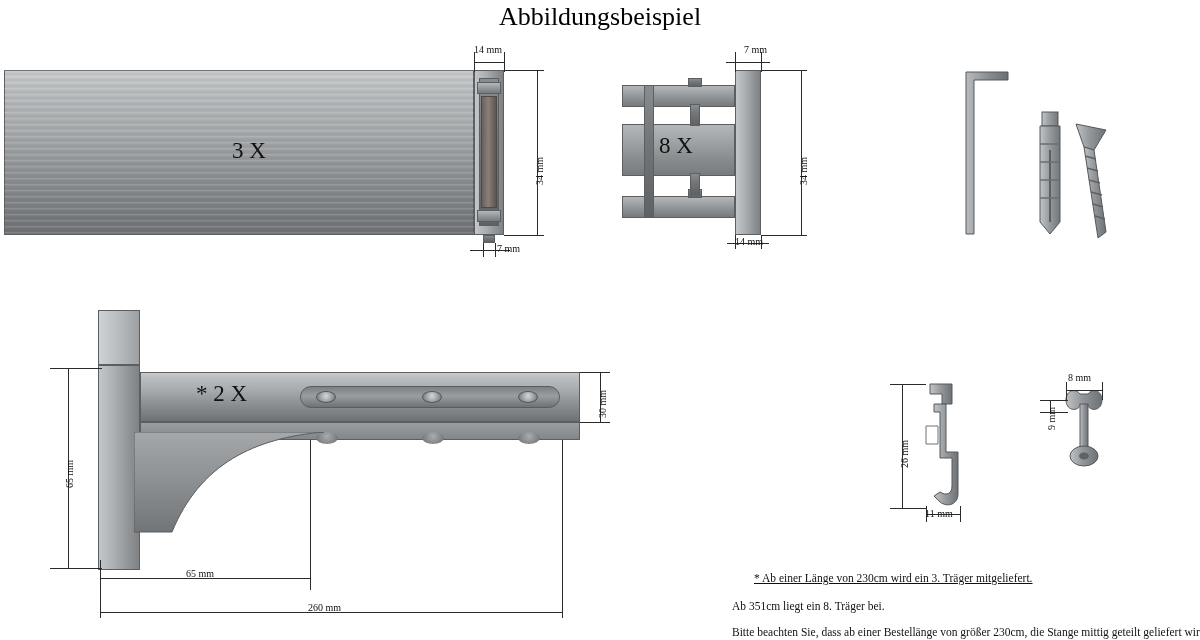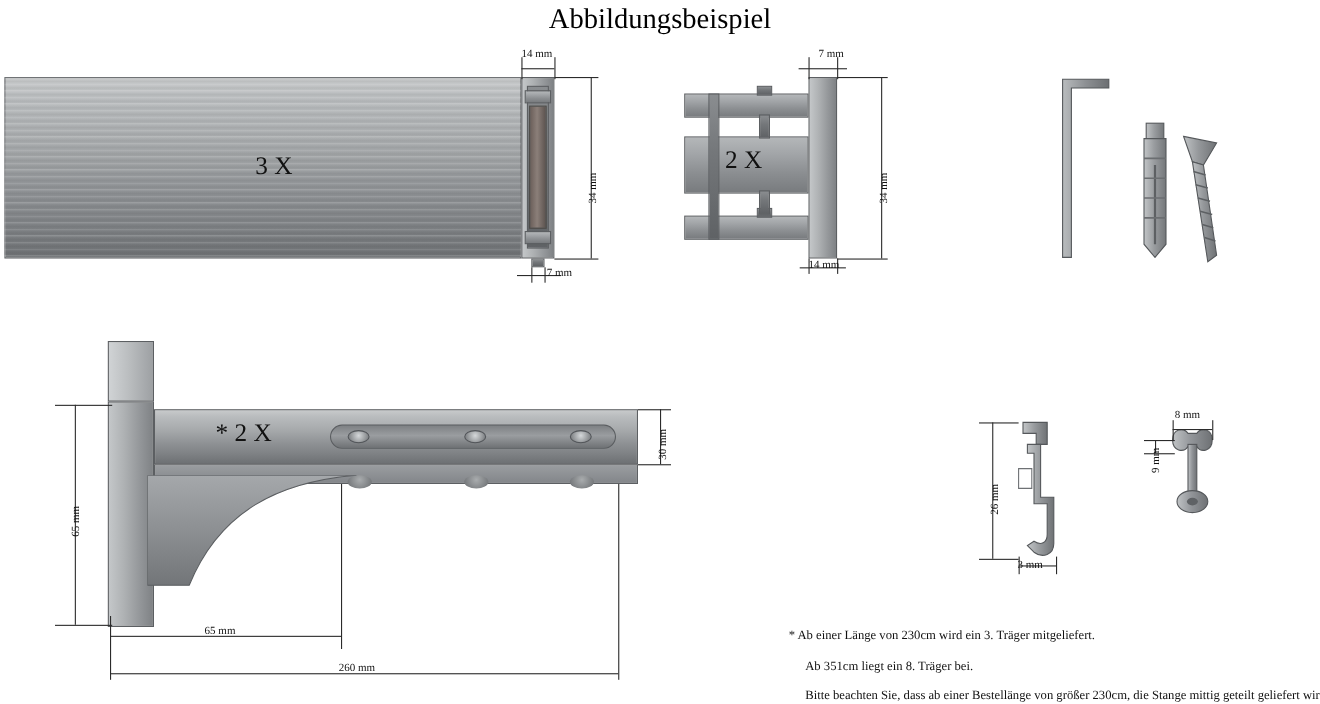--- a/index.html
+++ b/index.html
@@ -115,21 +115,21 @@
   <div class="dim vert" style="left:798px;top:185px;">34 mm</div>
 </div>
 
 <div>
   <div class="lead v" style="left:735px;top:235px;height:14px;"></div>
   <div class="lead v" style="left:761px;top:235px;height:14px;"></div>
   <div class="lead h" style="left:727px;top:243px;width:42px;"></div>
   <div class="dim" style="left:735px;top:236px;">14 mm</div>
 </div>
 
-<div class="qty" style="left:659px;top:133px;">2 X</div>
+<div class="qty" style="left:659px;top:133px;">8 X</div>
 
 <svg style="position:absolute;left:960px;top:66px;" width="80" height="180" viewBox="0 0 80 180">
   <defs>
     <linearGradient id="gmK" x1="0" y1="0" x2="1" y2="0">
       <stop offset="0" stop-color="#b9bcbe"></stop>
         <stop offset="0.5" stop-color="#8d9093"></stop>
         <stop offset="1" stop-color="#6c6f72"></stop>
     </linearGradient>
   </defs>
   <path d="M6 6 L48 6 L48 14 L14 14 L14 168 L6 168 Z" fill="url(#gmK)" stroke="#55585b" stroke-width="1"></path>
@@ -249,21 +249,21 @@
   <div class="lead h" style="left:890px;top:384px;width:36px;"></div>
   <div class="lead h" style="left:890px;top:508px;width:36px;"></div>
   <div class="lead v" style="left:902px;top:384px;height:124px;"></div>
   <div class="dim vert" style="left:899px;top:468px;">26 mm</div>
 </div>
 
 <div>
   <div class="lead v" style="left:926px;top:506px;height:16px;"></div>
   <div class="lead v" style="left:960px;top:506px;height:16px;"></div>
   <div class="lead h" style="left:926px;top:514px;width:34px;"></div>
-  <div class="dim" style="left:925px;top:508px;">3 mm</div>
+  <div class="dim" style="left:925px;top:508px;">11 mm</div>
 </div>
 
 <svg style="position:absolute;left:1056px;top:382px;" width="64" height="110" viewBox="0 0 64 110">
   <defs>
     <linearGradient id="gGl" x1="0" y1="0" x2="1" y2="0">
       <stop offset="0" stop-color="#c0c3c5"></stop>
         <stop offset="0.45" stop-color="#93969a"></stop>
         <stop offset="1" stop-color="#6e7174"></stop>
     </linearGradient>
   </defs>
@@ -280,15 +280,15 @@
   <div class="dim" style="left:1068px;top:372px;">8 mm</div>
 </div>
 
 <div>
   <div class="lead h" style="left:1040px;top:400px;width:28px;"></div>
   <div class="lead h" style="left:1040px;top:412px;width:28px;"></div>
   <div class="lead v" style="left:1050px;top:400px;height:12px;"></div>
   <div class="dim vert" style="left:1046px;top:430px;">9 mm</div>
 </div>
 
-<div class="note" style="left:717px;top:572px;">* Ab einer Länge von 230cm wird ein 3. Träger mitgeliefert.</div>
+<div class="note" style="left:754px;top:572px;text-decoration:underline;">* Ab einer Länge von 230cm wird ein 3. Träger mitgeliefert.</div>
 <div class="note" style="left:732px;top:600px;">Ab 351cm liegt ein 8. Träger bei.</div>
 <div class="note" style="left:732px;top:626px;">Bitte beachten Sie, dass ab einer Bestellänge von größer 230cm, die Stange mittig geteilt geliefert wird!</div>
 
 </body></html>

